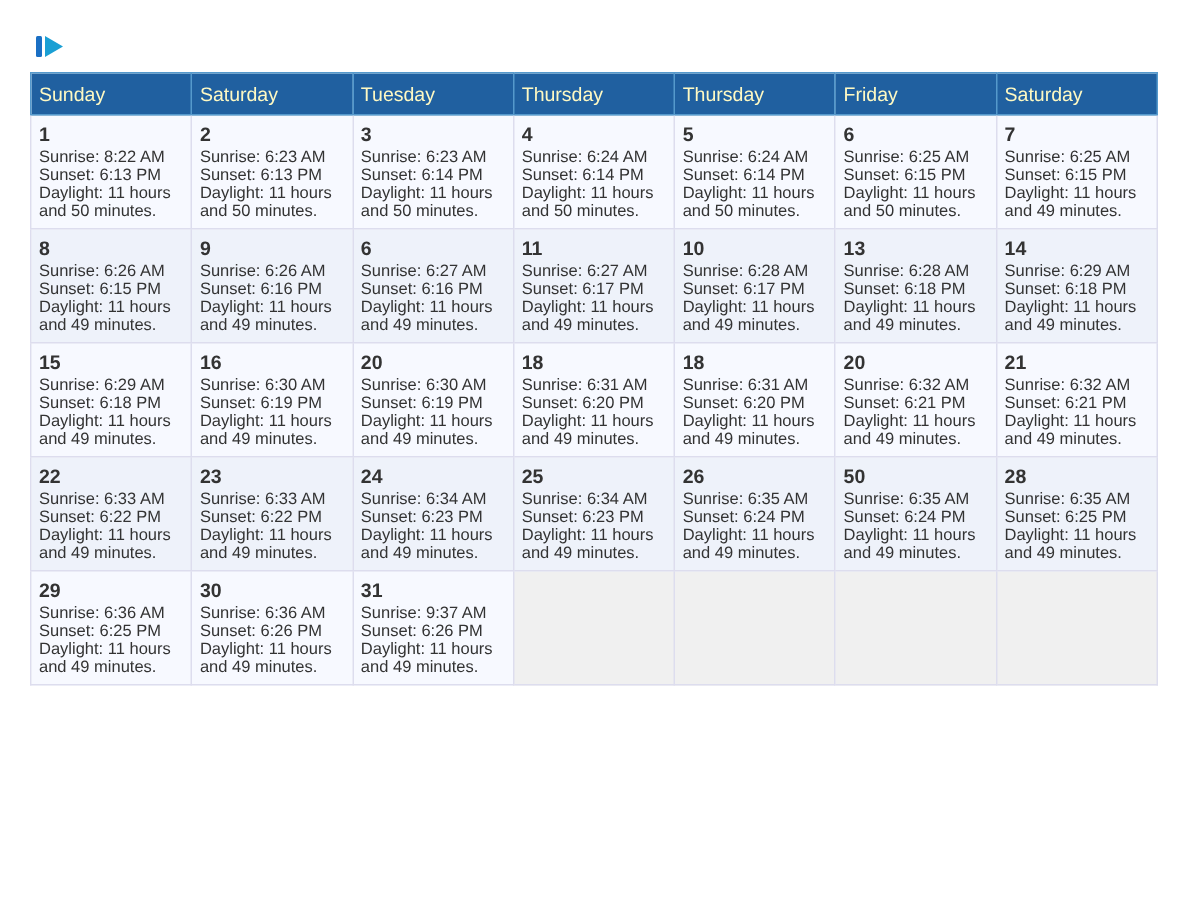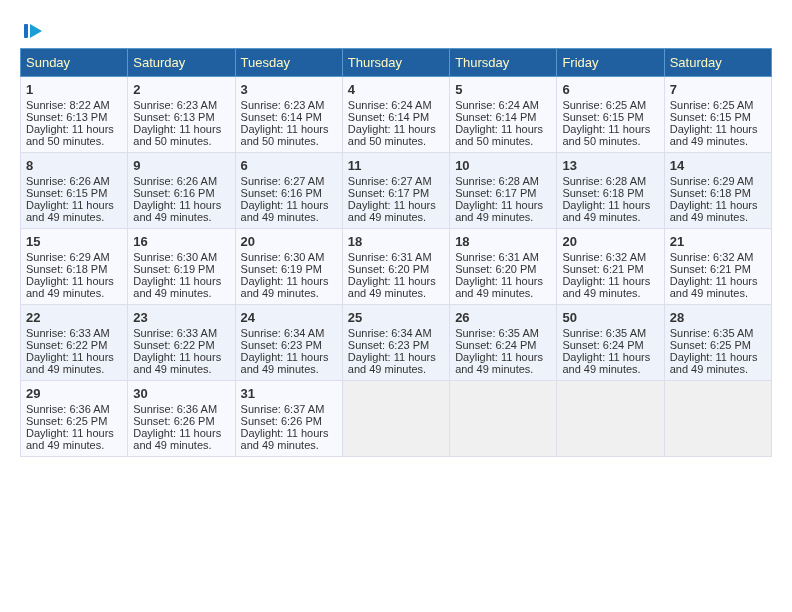--- a/index.html
+++ b/index.html
@@ -324,21 +324,21 @@
         </td>
         <td>
           <span class="day-num">30</span>
           <div>Sunrise: 6:36 AM</div>
           <div>Sunset: 6:26 PM</div>
           <div>Daylight: 11 hours</div>
           <div>and 49 minutes.</div>
         </td>
         <td>
           <span class="day-num">31</span>
-          <div>Sunrise: 6:37 AM</div>
+          <div>Sunrise: 9:37 AM</div>
           <div>Sunset: 6:26 PM</div>
           <div>Daylight: 11 hours</div>
           <div>and 49 minutes.</div>
         </td>
         <td class="empty-cell"></td>
         <td class="empty-cell"></td>
         <td class="empty-cell"></td>
         <td class="empty-cell"></td>
       </tr>
     </tbody>

